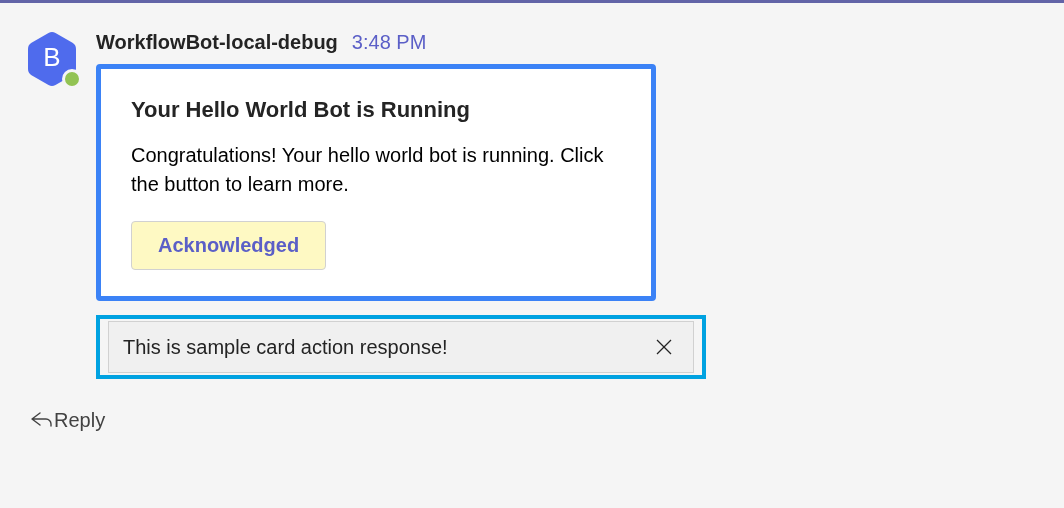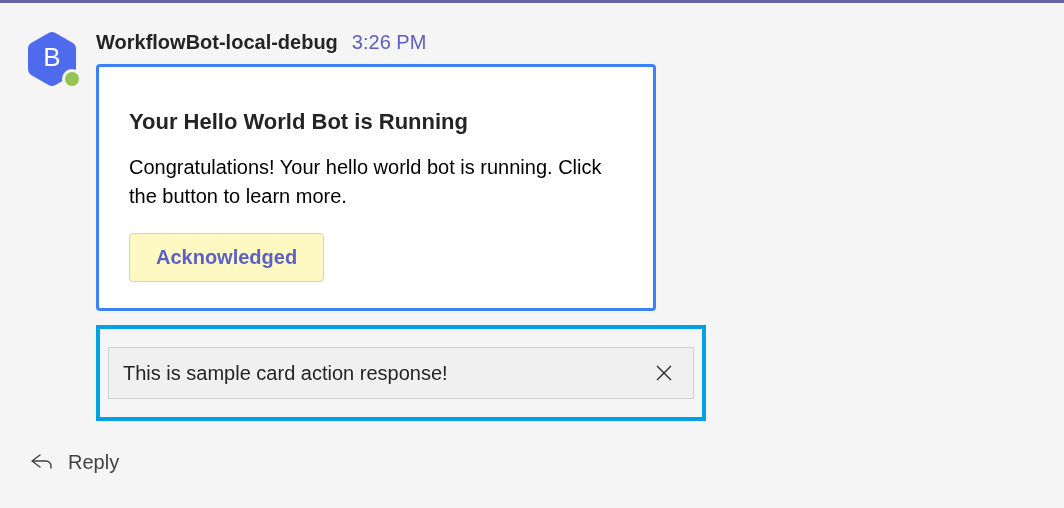--- a/index.html
+++ b/index.html
@@ -67,23 +67,23 @@
       font-weight: 600;
       color: #242424;
     }
     .timestamp {
       font-size: 20px;
       font-weight: 400;
       color: #5b5fc7;
     }
     .card {
       background: #ffffff;
-      border: 3px solid #3b82f6;
+      border: 5px solid #3b82f6;
       border-radius: 4px;
-      padding: 42px 30px 26px 30px;
+      padding: 28px 30px 26px 30px;
       width: 560px;
     }
     .card-title {
       font-size: 22px;
       font-weight: 700;
       color: #242424;
       margin-bottom: 18px;
     }
     .card-text {
       font-size: 20px;
@@ -99,21 +99,21 @@
       padding: 12px 26px;
       font-size: 20px;
       font-weight: 600;
       color: #5b5fc7;
       cursor: pointer;
       font-family: inherit;
     }
     .toast-box {
       margin-top: 14px;
       border: 4px solid #00a2e1;
-      padding: 18px 8px;
+      padding: 2px 8px;
       width: 610px;
     }
     .toast {
       background: #f0f0f0;
       border: 1px solid #d1d1d1;
       padding: 10px 14px;
       display: flex;
       align-items: center;
       justify-content: space-between;
     }
@@ -126,21 +126,21 @@
       background: none;
       border: none;
       padding: 4px;
       cursor: pointer;
       display: flex;
       align-items: center;
     }
     .reply-row {
       display: flex;
       align-items: center;
-      gap: 14px;
+      gap: 0;
       margin-top: 28px;
       margin-left: 4px;
     }
     .reply-text {
       font-size: 20px;
       font-weight: 400;
       color: #424242;
     }
   </style>
 </head>
@@ -153,21 +153,21 @@
       <svg class="avatar-hex" viewBox="0 0 56 56">
         <path d="M24.5 2.02a7 7 0 0 1 7 0l17 9.82a7 7 0 0 1 3.5 6.06v20.2a7 7 0 0 1-3.5 6.06l-17 9.82a7 7 0 0 1-7 0l-17-9.82A7 7 0 0 1 4 38.1V17.9a7 7 0 0 1 3.5-6.06l17-9.82Z" fill="#4f6bed"></path>
       </svg>
       <span class="avatar-initial">B</span>
       <span class="presence-badge"></span>
     </div>
 
     <div class="msg-body">
       <div class="msg-header">
         <span class="bot-name">WorkflowBot-local-debug</span>
-        <span class="timestamp">3:26 PM</span>
+        <span class="timestamp">3:48 PM</span>
       </div>
 
       <div class="card">
         <div class="card-title">Your Hello World Bot is Running</div>
         <div class="card-text">Congratulations! Your hello world bot is running. Click the button to learn more.</div>
         <button class="card-button">Acknowledged</button>
       </div>
 
       <div class="toast-box">
         <div class="toast">

